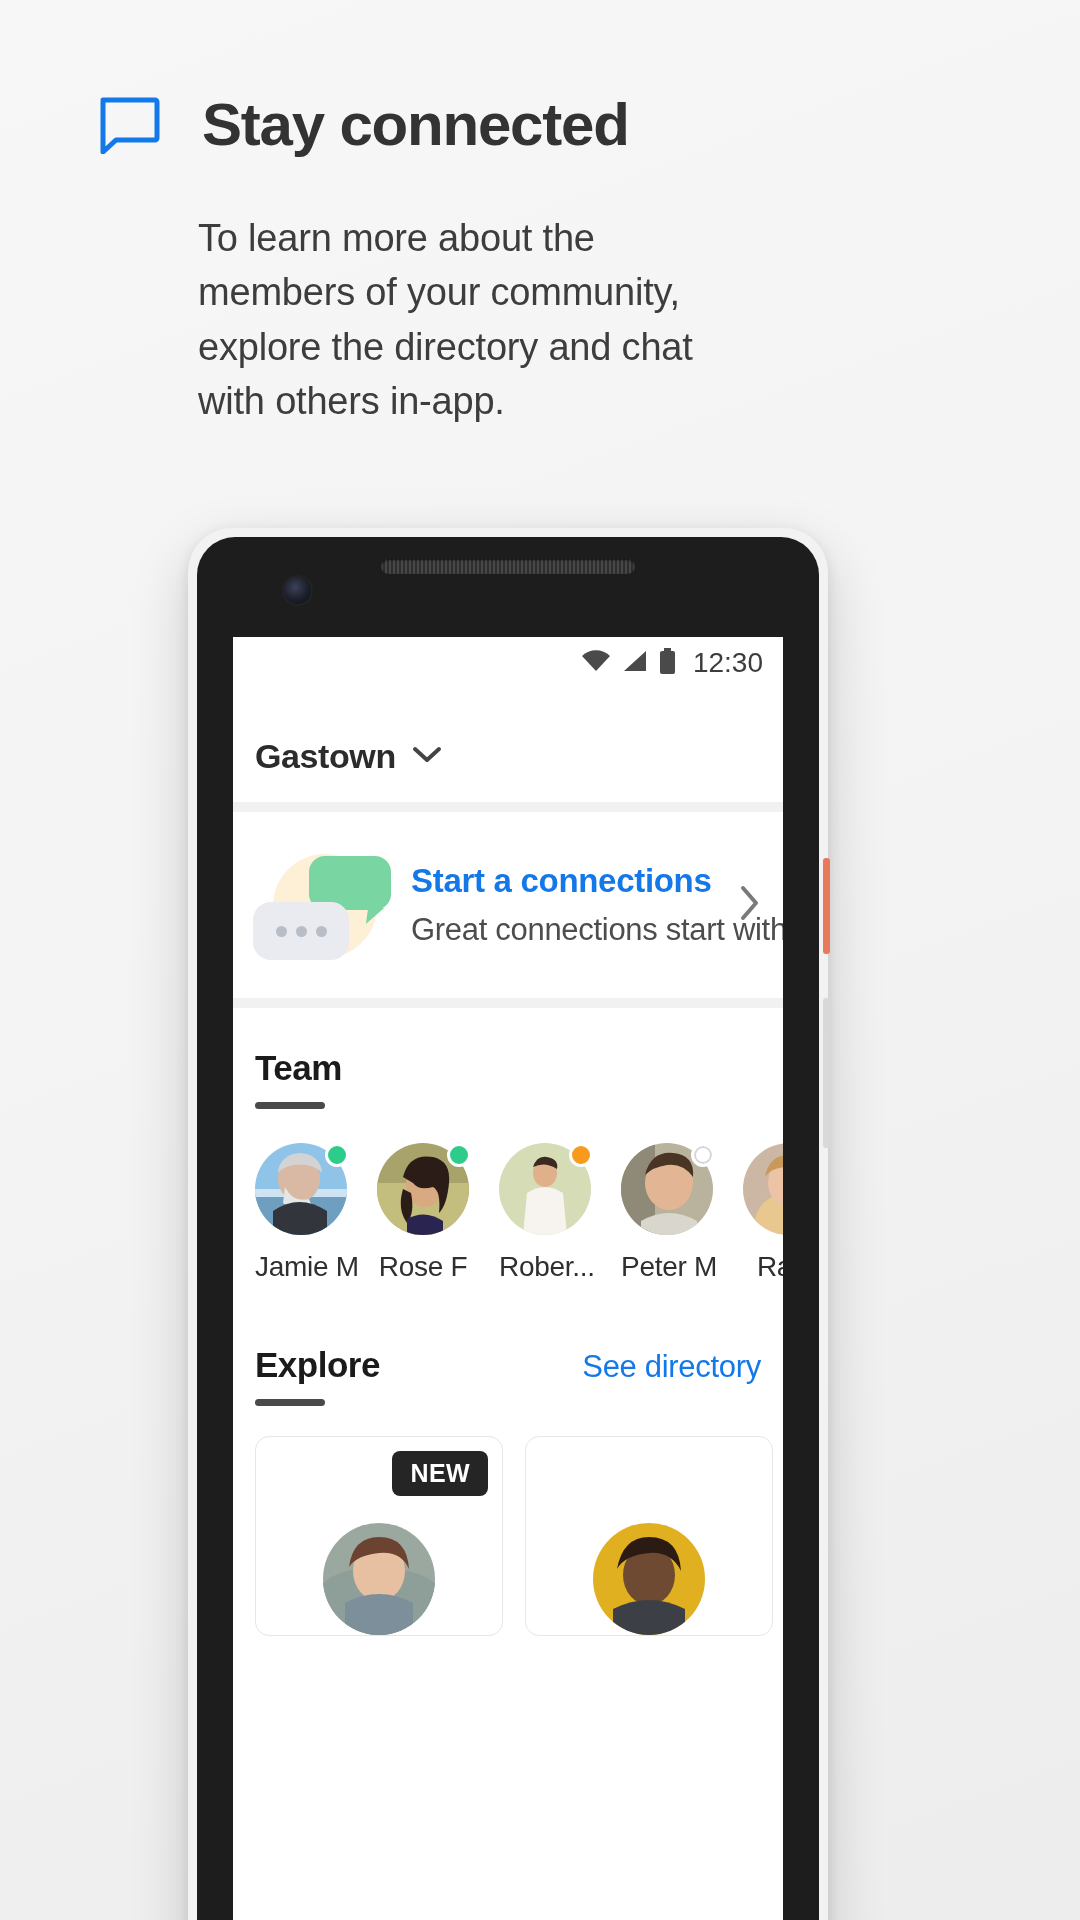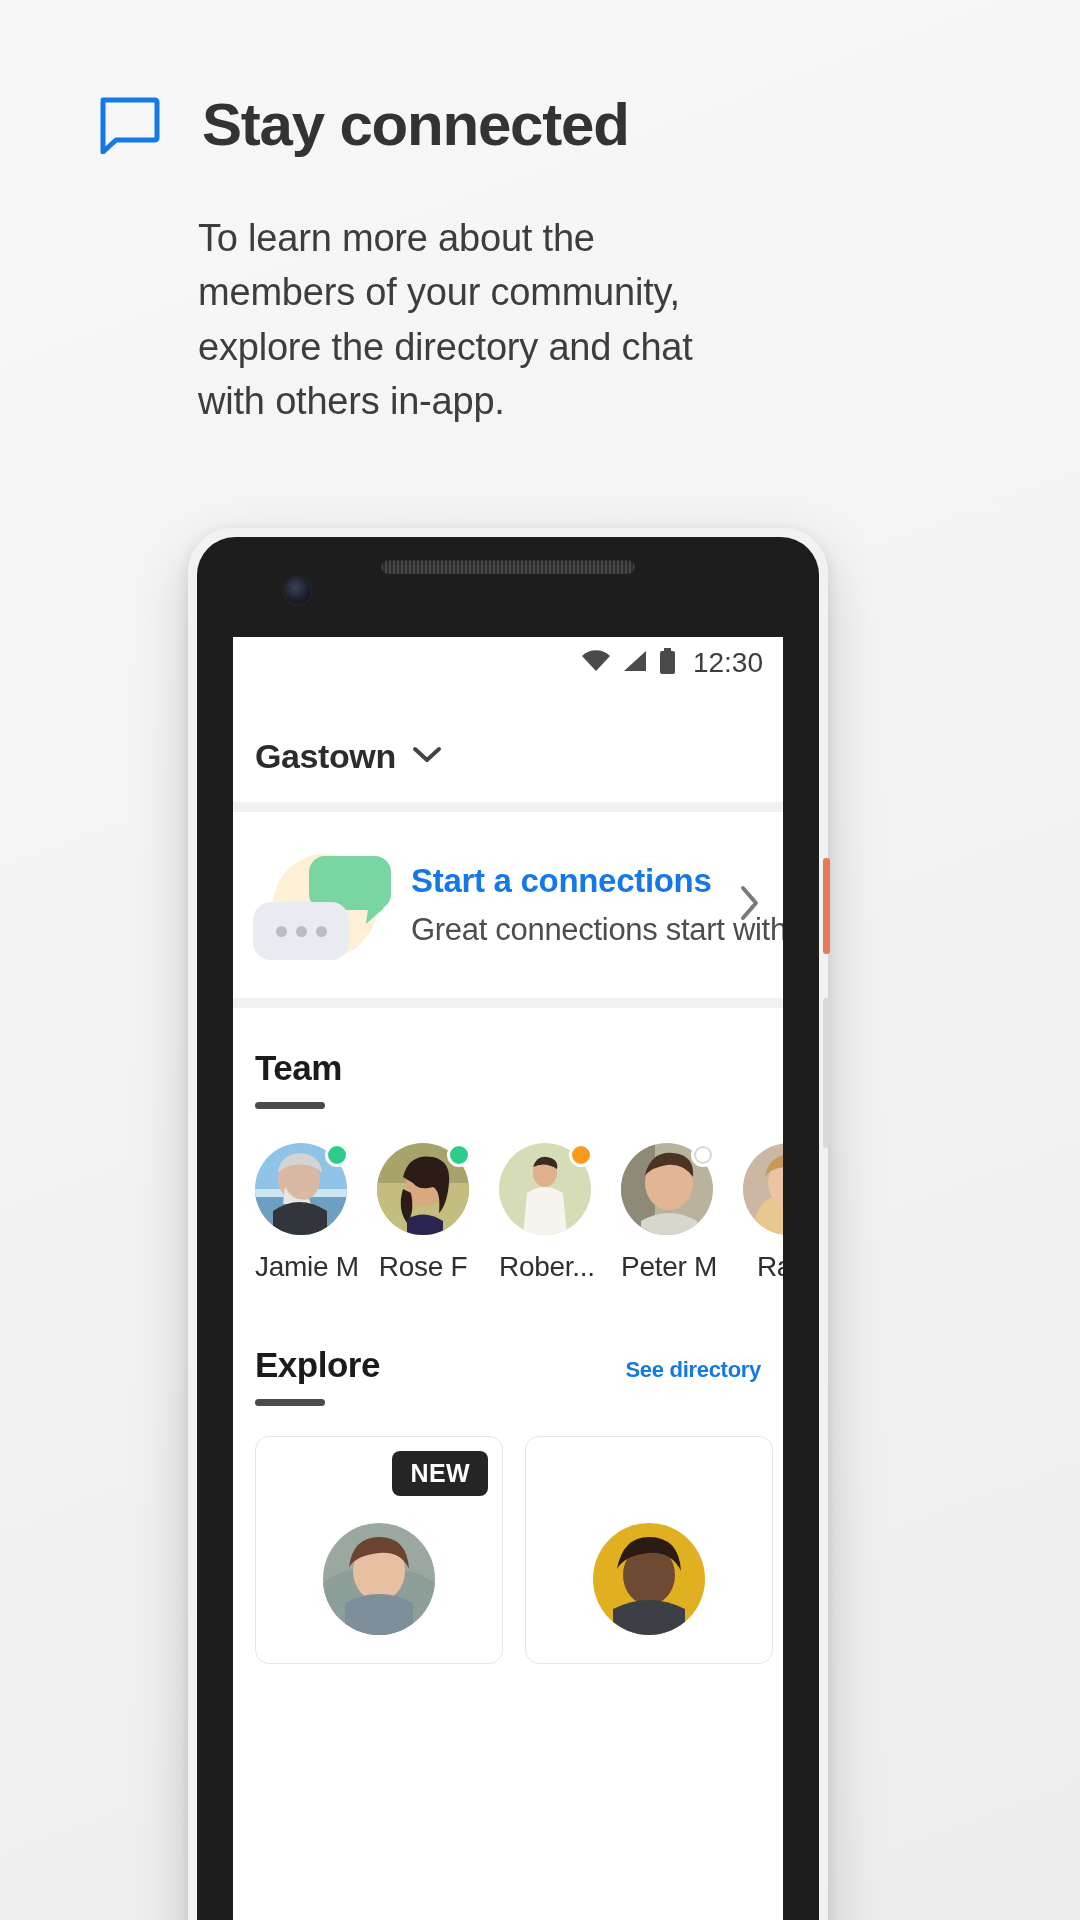--- a/index.html
+++ b/index.html
@@ -123,21 +123,21 @@
   .convo-sub {
     margin-top:11px; font-size:31px; color:#4d4d4d; white-space:nowrap;
     letter-spacing:-0.3px;
   }
   .convo-chev { flex:0 0 auto; width:26px; color:#7a7a7a; }
 
   
   .section { padding:40px 22px 0 22px; background:#fff; }
   .section-head { display:flex; align-items:baseline; justify-content:space-between; }
   .section-title { font-size:35px; font-weight:700; color:#1b1b1b; letter-spacing:-0.5px; }
-  .section-link { font-size:22px; color:#1478e8; font-weight:700; letter-spacing:-0.3px; }
+  .section-link { font-size:31px; color:#1478e8; font-weight:400; letter-spacing:-0.3px; }
   .section-rule { width:70px; height:7px; border-radius:4px; background:#4a4a4a; margin-top:14px; }
 
   
   .team-row { display:flex; gap:30px; padding:34px 0 0 0; }
   .member { width:92px; flex:0 0 auto; text-align:center; }
   .avatar-wrap { position:relative; width:92px; height:92px; }
   .avatar {
     width:92px; height:92px; border-radius:50%; overflow:hidden; position:relative;
   }
   .presence {
@@ -145,21 +145,21 @@
     border-radius:50%; border:3px solid #fff;
   }
   .member-name {
     margin-top:16px; font-size:28px; color:#2f2f2f; white-space:nowrap;
     letter-spacing:-0.3px;
   }
 
   
   .explore-row { display:flex; gap:22px; padding:30px 0 0 0; }
   .ex-card {
-    width:248px; height:228px; flex:0 0 auto;
+    width:248px; height:200px; flex:0 0 auto;
     border:1px solid #e6e6e6; border-radius:14px; background:#fff;
     position:relative; overflow:hidden;
   }
   .new-badge {
     position:absolute; right:14px; top:14px;
     background:#252525; color:#fff; font-size:25px; font-weight:700;
     padding:8px 18px; border-radius:8px; letter-spacing:0.4px;
   }
   .ex-face {
     position:absolute; left:50%; transform:translateX(-50%); top:86px;

